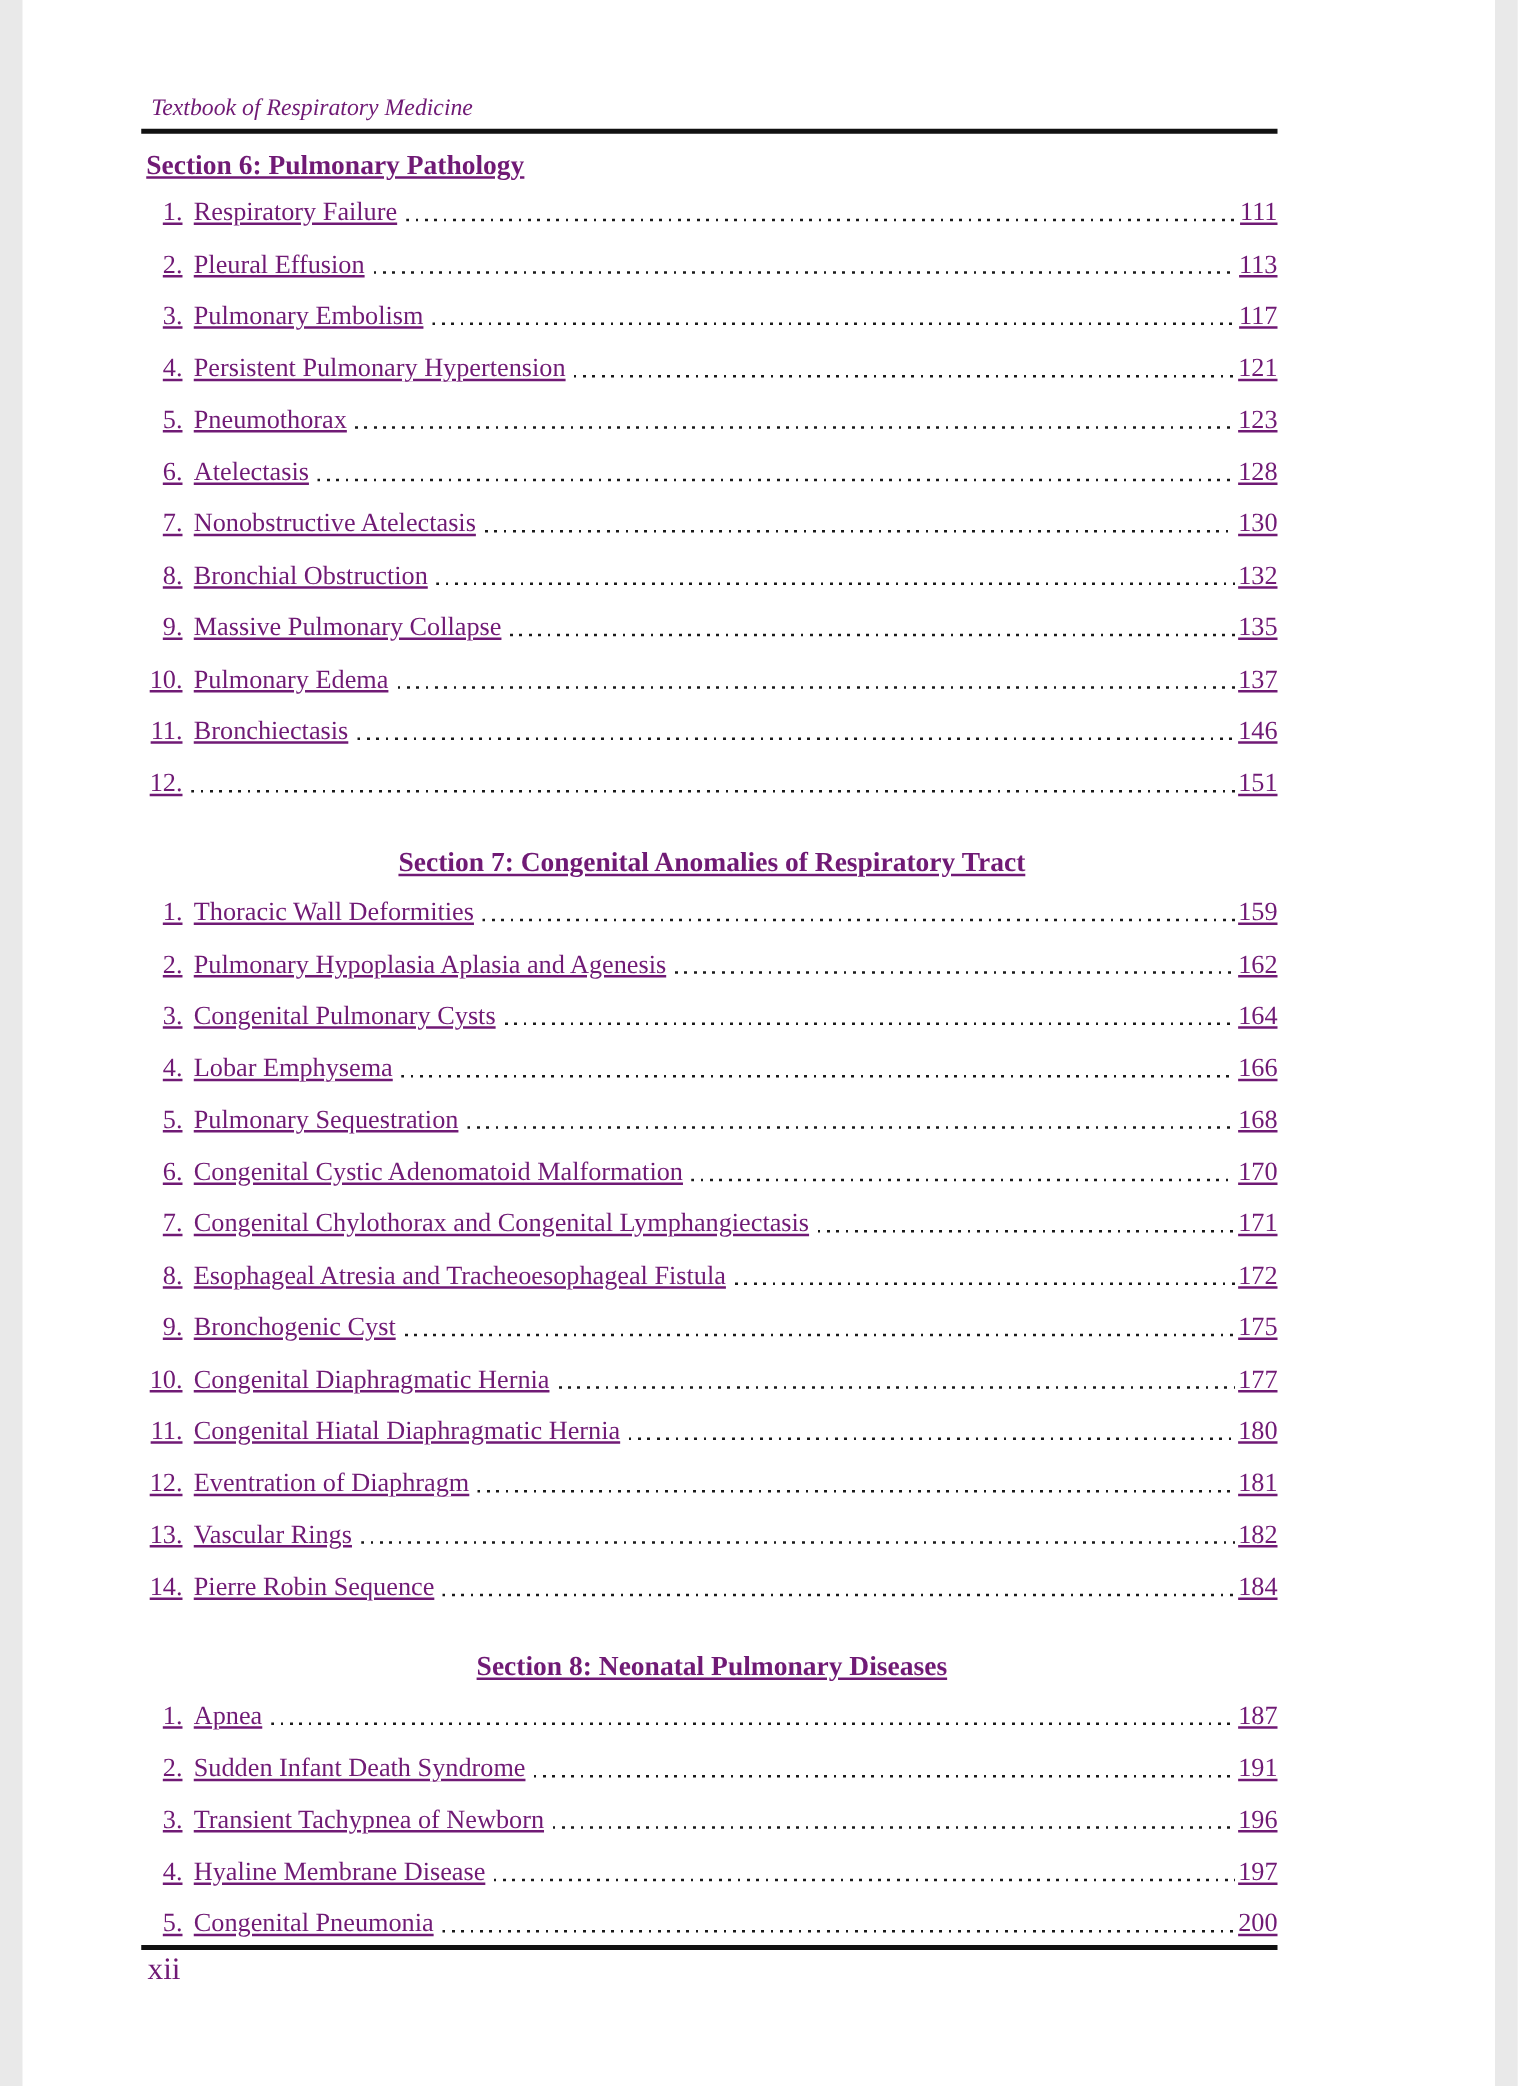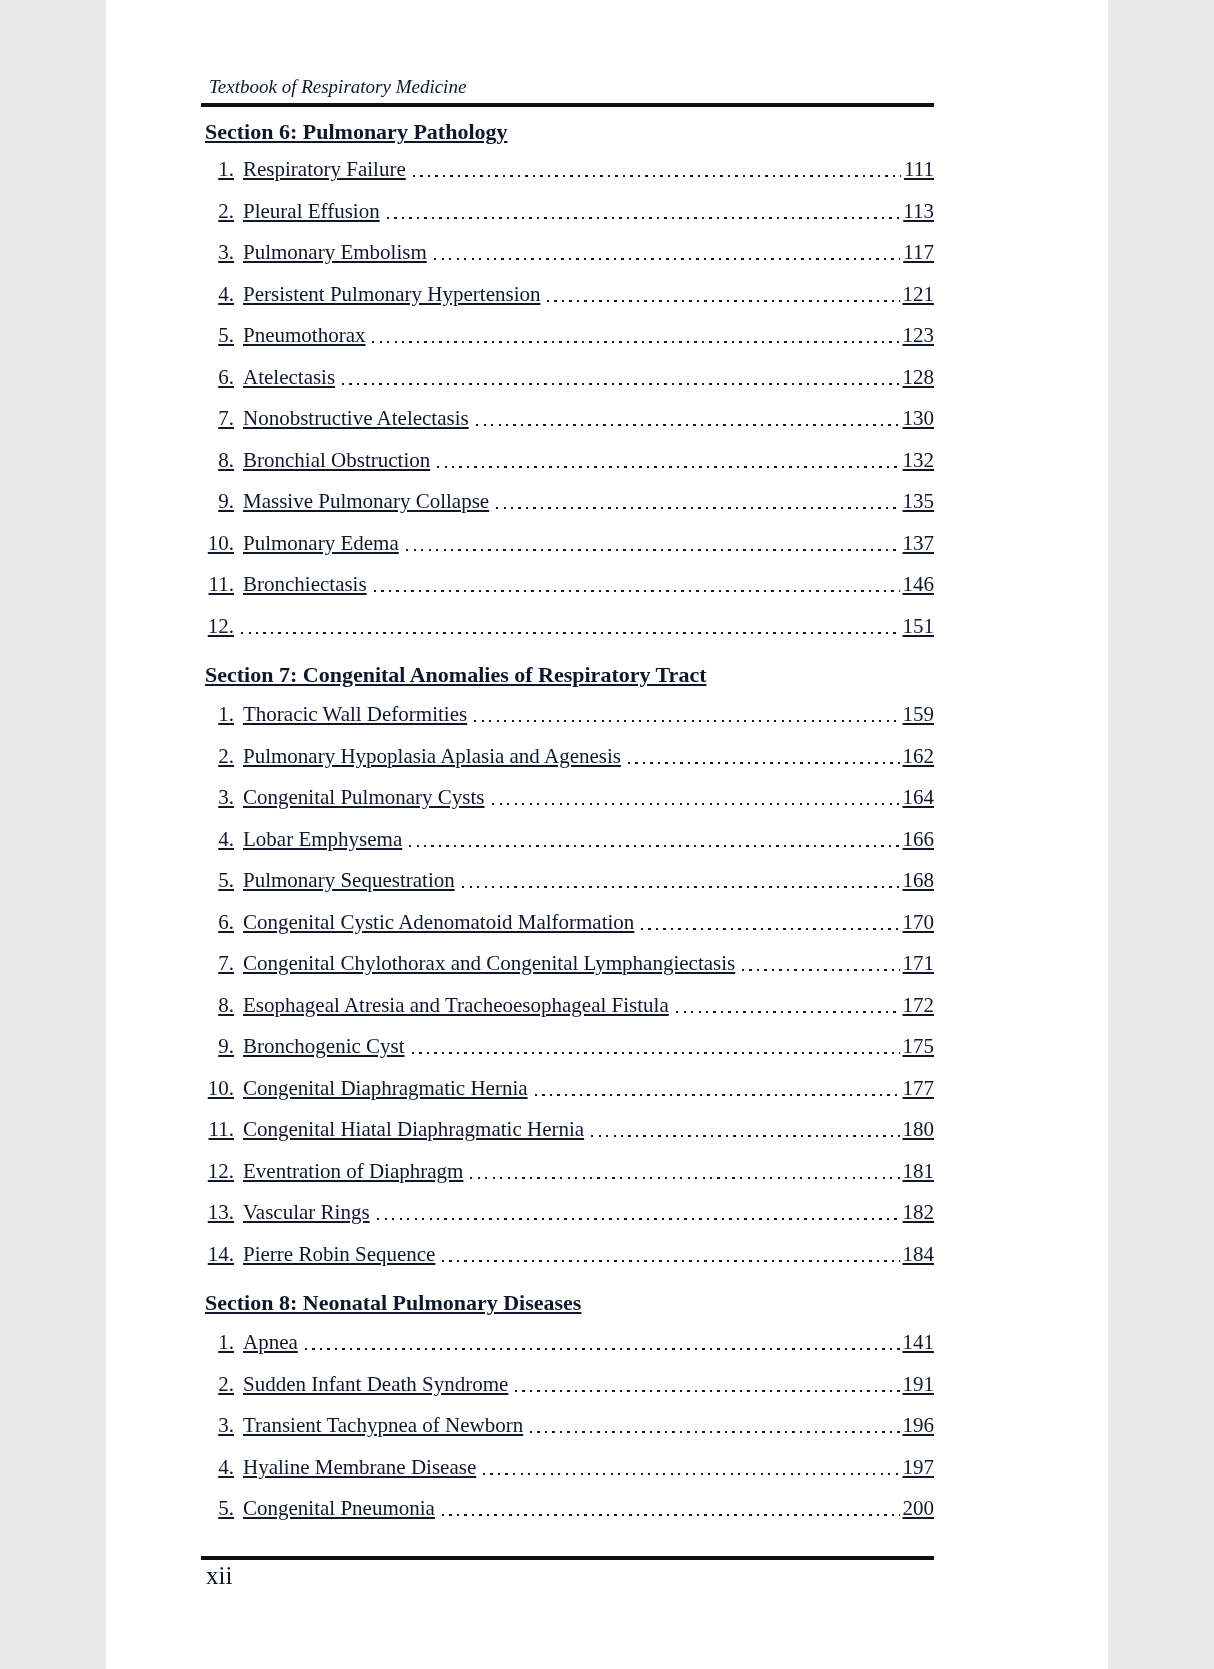--- a/index.html
+++ b/index.html
@@ -2,28 +2,28 @@
 <html><head>
 <meta charset="utf-8">
 <style>
   html, body {
     margin: 0;
     padding: 0;
     background: #e9e9e9;
   }
   .page {
     position: relative;
-    width: 1002px;
+    width: 1178px;
     height: 1669px;
     margin: 0 auto;
     background: #ffffff;
     box-sizing: border-box;
     padding: 0 174px 0 95px;
     font-family: "Liberation Serif", "DejaVu Serif", serif;
-    color: #0f172a;
+    color: #701a75;
     overflow: hidden;
   }
   .running-head {
     padding-top: 76px;
     margin-left: 8px;
     font-style: italic;
     font-size: 19px;
     line-height: 22px;
   }
   .head-rule {
@@ -32,22 +32,23 @@
     margin-top: 5px;
   }
   .toc-section { margin: 0; text-decoration: underline; }
   .section-title {
     font-size: 22px;
     font-weight: bold;
     line-height: 30px;
     margin: 10px 0 2px 4px;
   }
   .toc-section + .toc-section .section-title {
-    margin-top: 13px;
+    margin-top: 28px;
     margin-bottom: 4px;
+    text-align: center;
   }
   ol.entries {
     list-style: none;
     margin: 0;
     padding: 0;
   }
   li.entry {
     display: flex;
     align-items: baseline;
     font-size: 21px;
@@ -297,21 +298,21 @@
 </ol>
   </section>
 
   <section class="toc-section">
     <h2 class="section-title">Section 8: Neonatal Pulmonary Diseases</h2>
     <ol class="entries">
   <li class="entry">
     <span class="num">1.</span>
     <span class="title">Apnea</span>
     <span class="leader"></span>
-    <span class="pageno">141</span>
+    <span class="pageno">187</span>
   </li>
 
   <li class="entry">
     <span class="num">2.</span>
     <span class="title">Sudden Infant Death Syndrome</span>
     <span class="leader"></span>
     <span class="pageno">191</span>
   </li>
 
   <li class="entry">

